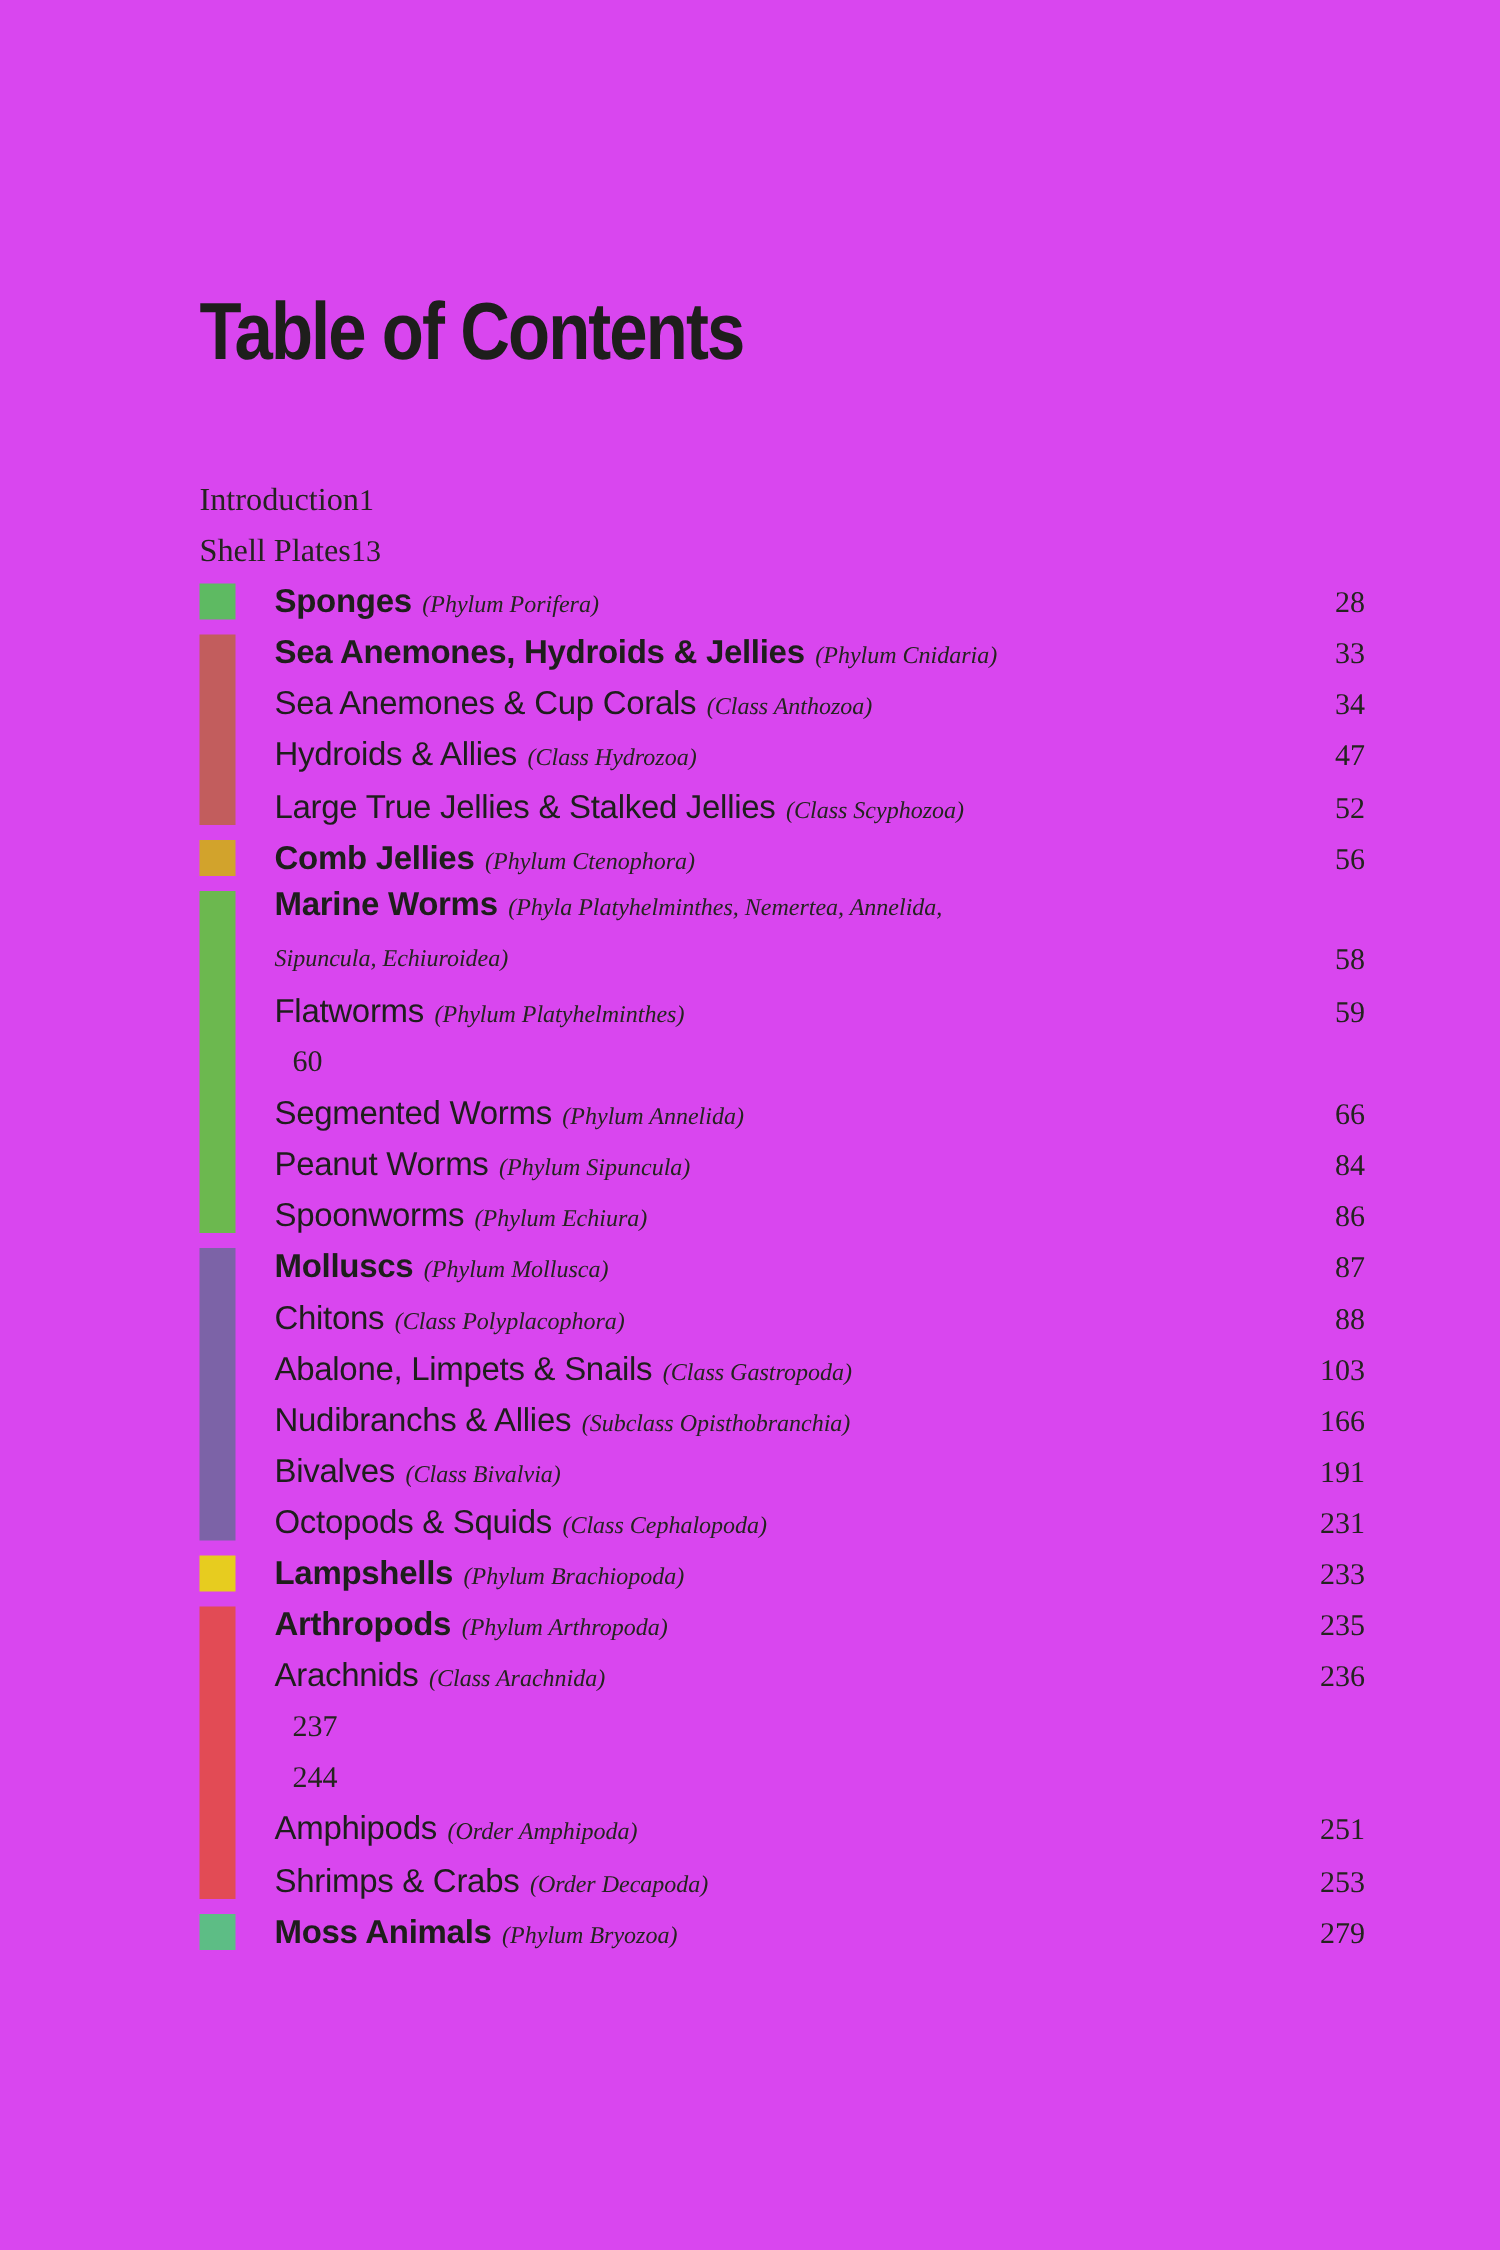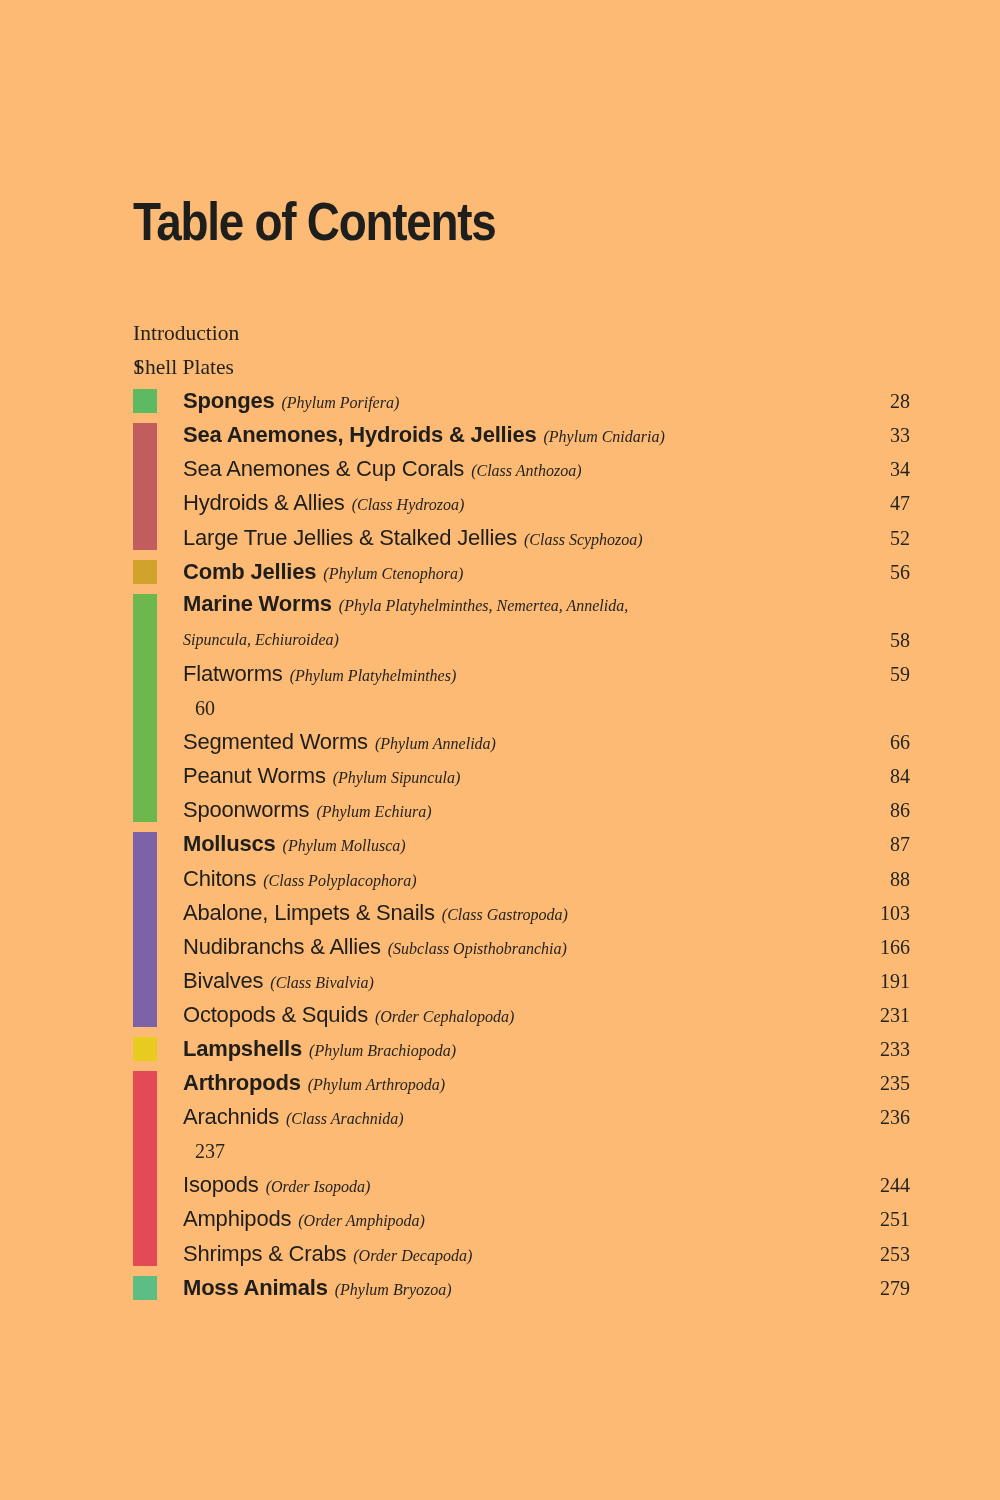--- a/index.html
+++ b/index.html
@@ -1,29 +1,29 @@
 <!DOCTYPE html>
 <html><head>
 <meta charset="utf-8">
 <style>
   html,body { margin:0; padding:0; background:#ffffff; }
   .page {
-    position:relative; width:1000px; height:1500px; background:#fdba74;
+    position:relative; width:1000px; height:1500px; background:#d946ef;
     font-family:"Liberation Sans", sans-serif; color:#1e1e1c; overflow:hidden;
   }
   .content { position:absolute; left:133px; top:0; width:777px; }
 
   .title {
     margin:190px 0 0 0; font-size:54px; font-weight:700; line-height:62px;
     letter-spacing:-1.5px; white-space:nowrap;
     transform:scaleX(.85); transform-origin:left center; color:#1e1e1c;
   }
 
   .front { margin-top:64px; font-family:"Liberation Serif", serif; font-size:21.5px; color:#24241f; }
-  .frow { display:flex; justify-content:flex-start; align-items:baseline; height:34.1px; line-height:34.1px;flex-direction:column; }
+  .frow { display:flex; justify-content:flex-start; align-items:baseline; height:34.1px; line-height:34.1px; }
   .fpage { font-size:20px; }
 
   .fg-heading { margin-top:35px; height:34px; line-height:34px; font-size:23px; font-weight:700; letter-spacing:.2px; color:#1e1e1c; }
 
   .groups { margin-top:0; }
   .group { display:flex; }
   .mcol { flex:0 0 50px; width:50px; position:relative; }
   .marker.square { width:24px; height:24px; margin-top:5px; }
   .marker.bar { position:absolute; left:0; top:5px; bottom:5px; width:24px; }
 
@@ -158,21 +158,21 @@
           </div>
           <div class="row">
             <span class="etext"><span class="nm">Nudibranchs &amp; Allies</span><span class="tx">(Subclass Opisthobranchia)</span></span>
             <span class="pg">166</span>
           </div>
           <div class="row">
             <span class="etext"><span class="nm">Bivalves</span><span class="tx">(Class Bivalvia)</span></span>
             <span class="pg">191</span>
           </div>
           <div class="row">
-            <span class="etext"><span class="nm">Octopods &amp; Squids</span><span class="tx">(Order Cephalopoda)</span></span>
+            <span class="etext"><span class="nm">Octopods &amp; Squids</span><span class="tx">(Class Cephalopoda)</span></span>
             <span class="pg">231</span>
           </div>
         </div>
       </div>
 
       <div class="group">
         <div class="mcol">
           <div class="marker square" style="background: rgb(231, 204, 31);"></div>
         </div>
         <div class="entries">
@@ -193,21 +193,20 @@
             <span class="pg">235</span>
           </div>
           <div class="row">
             <span class="etext"><span class="nm">Arachnids</span><span class="tx">(Class Arachnida)</span></span>
             <span class="pg">236</span>
           </div>
           <div class="row">
             <span class="pg">237</span>
           </div>
           <div class="row">
-            <span class="etext"><span class="nm">Isopods</span><span class="tx">(Order Isopoda)</span></span>
             <span class="pg">244</span>
           </div>
           <div class="row">
             <span class="etext"><span class="nm">Amphipods</span><span class="tx">(Order Amphipoda)</span></span>
             <span class="pg">251</span>
           </div>
           <div class="row">
             <span class="etext"><span class="nm">Shrimps &amp; Crabs</span><span class="tx">(Order Decapoda)</span></span>
             <span class="pg">253</span>
           </div>

